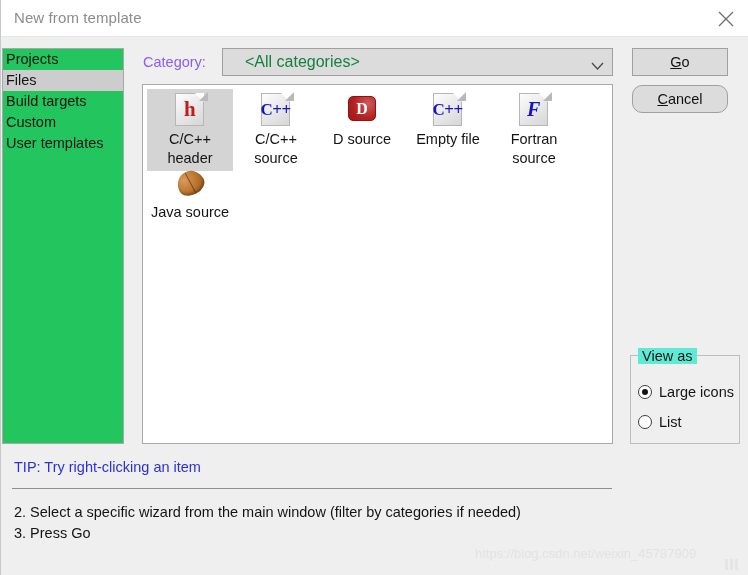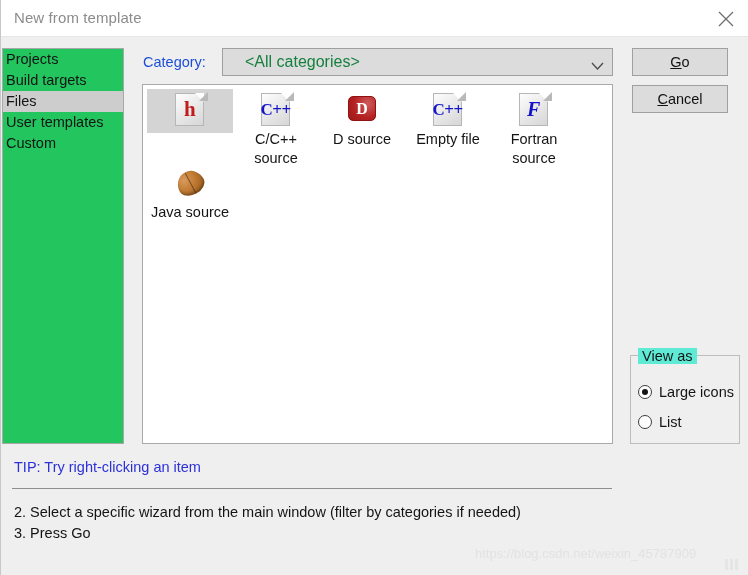--- a/index.html
+++ b/index.html
@@ -77,21 +77,21 @@
     cursor: default;
   }
   .side-item.selected { background: #cdcdcd; }
 
   
   #category-label {
     position: absolute;
     left: 142px;
     top: 54px;
     font-size: 14.5px;
-    color: #1d4ed8;
+    color: #8b5cf6;
     white-space: nowrap;
   }
   #category-combo {
     position: absolute;
     left: 221px;
     top: 48px;
     width: 391px;
     height: 28px;
     background: #dcdcdc;
     border: 1px solid #a0a0a0;
@@ -236,21 +236,21 @@
     box-sizing: border-box;
     font-size: 14.5px;
     color: #111111;
     display: flex;
     align-items: center;
     justify-content: center;
     cursor: default;
     font-family: "Liberation Sans", sans-serif;
   }
   #go-btn { left: 631px; top: 48px; }
-  #cancel-btn { left: 631px; top: 85px; }
+  #cancel-btn { left: 631px; top: 85px; border-radius: 10px; }
   .push-btn u { text-decoration: underline; }
 
   
   #viewas-group {
     position: absolute;
     left: 629px;
     top: 355px;
     width: 110px;
     height: 89px;
     border: 1px solid #bdbdbd;
@@ -361,31 +361,31 @@
           <line x1="15" y1="1" x2="1" y2="15" stroke="#6e6e6e" stroke-width="1.2"></line>
         </svg>
       </span>
     </div>
   </div>
 
   <div id="sidebar">
     <div class="side-item">
       <span>Projects</span>
     </div>
+    <div class="side-item selected">
+      <span>Files</span>
+    </div>
     <div class="side-item">
       <span>Build targets</span>
     </div>
-    <div class="side-item selected">
-      <span>Files</span>
+    <div class="side-item">
+      <span>Custom</span>
     </div>
     <div class="side-item">
       <span>User templates</span>
-    </div>
-    <div class="side-item">
-      <span>Custom</span>
     </div>
   </div>
 
   <div id="category-label">Category:</div>
   <div id="category-combo">
     <div id="category-value">&lt;All categories&gt;</div>
     <span id="combo-arrow">
       <svg width="13" height="9" viewBox="0 0 13 9">
         <polyline points="1,1 6.5,7 12,1" fill="none" stroke="#4a4a4a" stroke-width="1.3"></polyline>
       </svg>
@@ -393,20 +393,21 @@
   </div>
 
   <div id="templates-panel">
 
     <div class="tile selected" style="left:4px; top:4px;">
       <div class="tile-icon">
         <div class="sheet"></div>
           <div class="sheet-fold"></div>
         <div class="glyph h">h</div>
       </div>
+      <div class="tile-label">C/C++ header</div>
     </div>
 
     <div class="tile" style="left:90px; top:4px;">
       <div class="tile-icon">
         <div class="sheet"></div>
           <div class="sheet-fold"></div>
         <div class="glyph cpp">C++</div>
       </div>
       <div class="tile-label">C/C++ source</div>
     </div>

